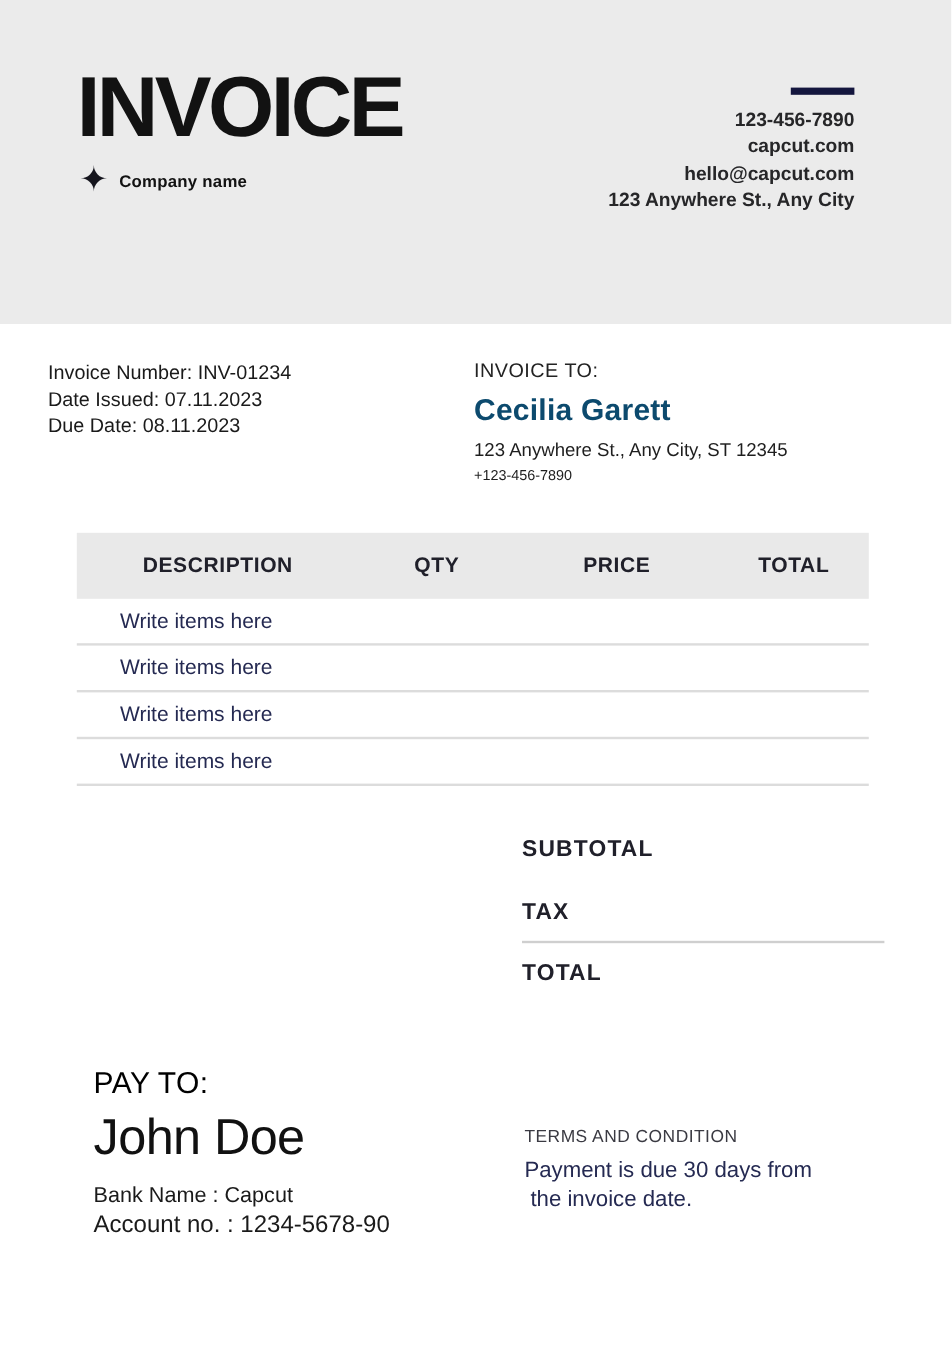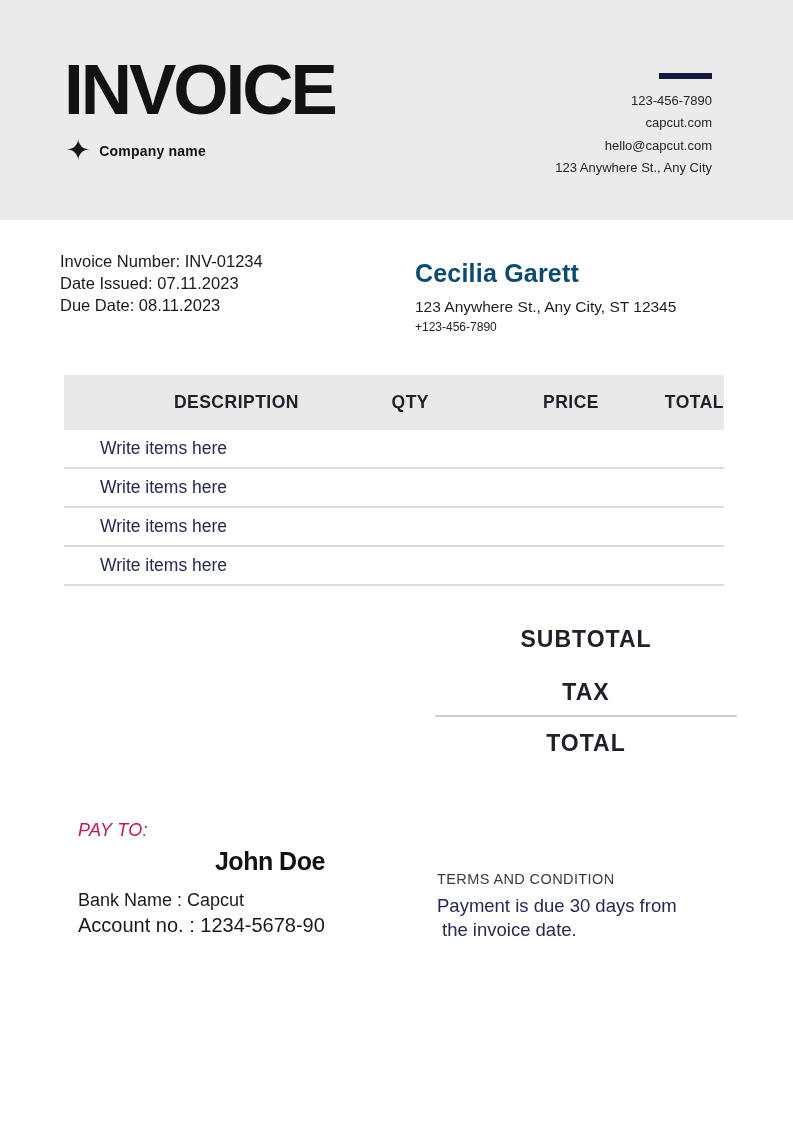--- a/index.html
+++ b/index.html
@@ -5,77 +5,77 @@
   * { margin:0; padding:0; box-sizing:border-box; }
   html,body { background:#ffffff; }
   .page {
     position:relative; width:793px; height:1122px; background:#ffffff;
     font-family:"Liberation Sans", sans-serif; color:#161616; overflow:hidden;
     margin:0 auto;
   }
 
   
   .header {
-    background:#ebebeb; height:220px; width:100%;
+    background:#ebebeb; height:270px; width:100%;
     display:flex; justify-content:space-between;
     padding:0 81px 0 64px;
   }
   .header-left { padding-top:54px; }
   .invoice-title {
     font-size:71px; font-weight:900; letter-spacing:-3px; line-height:1;
     color:#121212;
   }
   .company-row { display:flex; align-items:center; gap:9px; margin-top:11px; padding-left:2px; }
   .star-icon { font-size:29px; line-height:1; color:#15151d; }
   .company-name { font-size:14px; font-weight:700; color:#121212; letter-spacing:0.2px; }
 
   .header-right { padding-top:73px; text-align:right; }
   .accent-dash { width:53px; height:6px; background:#14163e; margin:0 0 11px auto; }
-  .contact-line { font-size:13px; line-height:22.3px; color:#262628; }
+  .contact-line { font-size:16px; line-height:22.3px; color:#262628;font-weight:bold; }
 
   
-  .meta-section { display:flex; margin-top:30px; padding-left:60px; }
+  .meta-section { display:flex; margin-top:30px; padding-left:40px; }
   .meta-left { width:355px; }
   .meta-line { font-size:16.5px; line-height:22px; color:#1a1a1a; }
   .bill-to-label { font-size:16.5px; letter-spacing:0.4px; color:#232323; }
   .bill-to-name { font-size:25px; font-weight:800; margin-top:9px; color:#0c4a6e; letter-spacing:0.2px; }
   .bill-to-addr { font-size:15.5px; line-height:20px; margin-top:9px; color:#1e1e1e; }
   .bill-to-phone { font-size:12px; line-height:20px; color:#1e1e1e; }
 
   
   .items-table { margin:38px 0 0 64px; width:660px; }
   .table-header {
     height:55px; background:#e9e9e9;
     display:grid; grid-template-columns:235px 130px 170px 125px; align-items:center;
   }
   .col-h {
-    text-align:right; font-weight:700; font-size:17.5px;
+    text-align:center; font-weight:700; font-size:17.5px;
     letter-spacing:0.5px; color:#20202a;
   }
   .table-row {
     height:39px; border-bottom:2px solid #dcdcdc;
     display:grid; grid-template-columns:235px 130px 170px 125px; align-items:center;
   }
   .cell-desc { padding-left:36px; color:#252a52; font-size:17.5px; }
   .cell-empty { text-align:center; color:#252a52; font-size:17.5px; }
 
   
   .totals { width:302px; margin-left:435px; margin-top:43px; }
   .total-label {
-    text-align:center; font-weight:700; font-size:23px;
+    text-align:left; font-weight:700; font-size:19px;
     letter-spacing:1px; color:#20202a; line-height:20px;
   }
   .tax-label { margin-top:33px; }
   .totals-divider { height:2px; background:#cfcfcf; margin-top:13px; }
   .grand-total-label { margin-top:16px; }
 
   
   .footer { display:flex; justify-content:space-between; margin-top:67px; padding:0 70px 0 78px; }
-  .pay-to-label { font-size:18px; color:#be185d; letter-spacing:0.3px;font-style:italic; }
-  .pay-to-name { font-size:25px; font-weight:700; margin-top:6px; color:#111111; letter-spacing:-0.5px;text-align:right; }
+  .pay-to-label { font-size:25px; color:#000000; letter-spacing:0.3px; }
+  .pay-to-name { font-size:42px; font-weight:400; margin-top:6px; color:#111111; letter-spacing:-0.5px; }
   .pay-to-bank { font-size:18px; line-height:24.5px; margin-top:12px; color:#1a1a1a; }
   .pay-to-account { font-size:20px; line-height:24.5px; color:#1a1a1a; }
 
   .terms { width:286px; padding-top:51px; }
   .terms-label { font-size:14.5px; letter-spacing:0.4px; color:#3a3a42; }
   .terms-line1 { font-size:18.5px; line-height:23.5px; margin-top:7px; color:#252a52; }
   .terms-line2 { font-size:18.5px; line-height:23.5px; color:#252a52; padding-left:5px; }
 </style>
 </head>
 <body>
@@ -99,20 +99,21 @@
     </div>
   </div>
 
   <div class="meta-section">
     <div class="meta-left">
       <div class="meta-line">Invoice Number: INV-01234</div>
       <div class="meta-line">Date Issued: 07.11.2023</div>
       <div class="meta-line">Due Date: 08.11.2023</div>
     </div>
     <div class="meta-right">
+      <div class="bill-to-label">INVOICE TO:</div>
       <div class="bill-to-name">Cecilia Garett</div>
       <div class="bill-to-addr">123 Anywhere St., Any City, ST 12345</div>
       <div class="bill-to-phone">+123-456-7890</div>
     </div>
   </div>
 
   <div class="items-table">
     <div class="table-header">
       <div class="col-h">DESCRIPTION</div>
       <div class="col-h">QTY</div>

